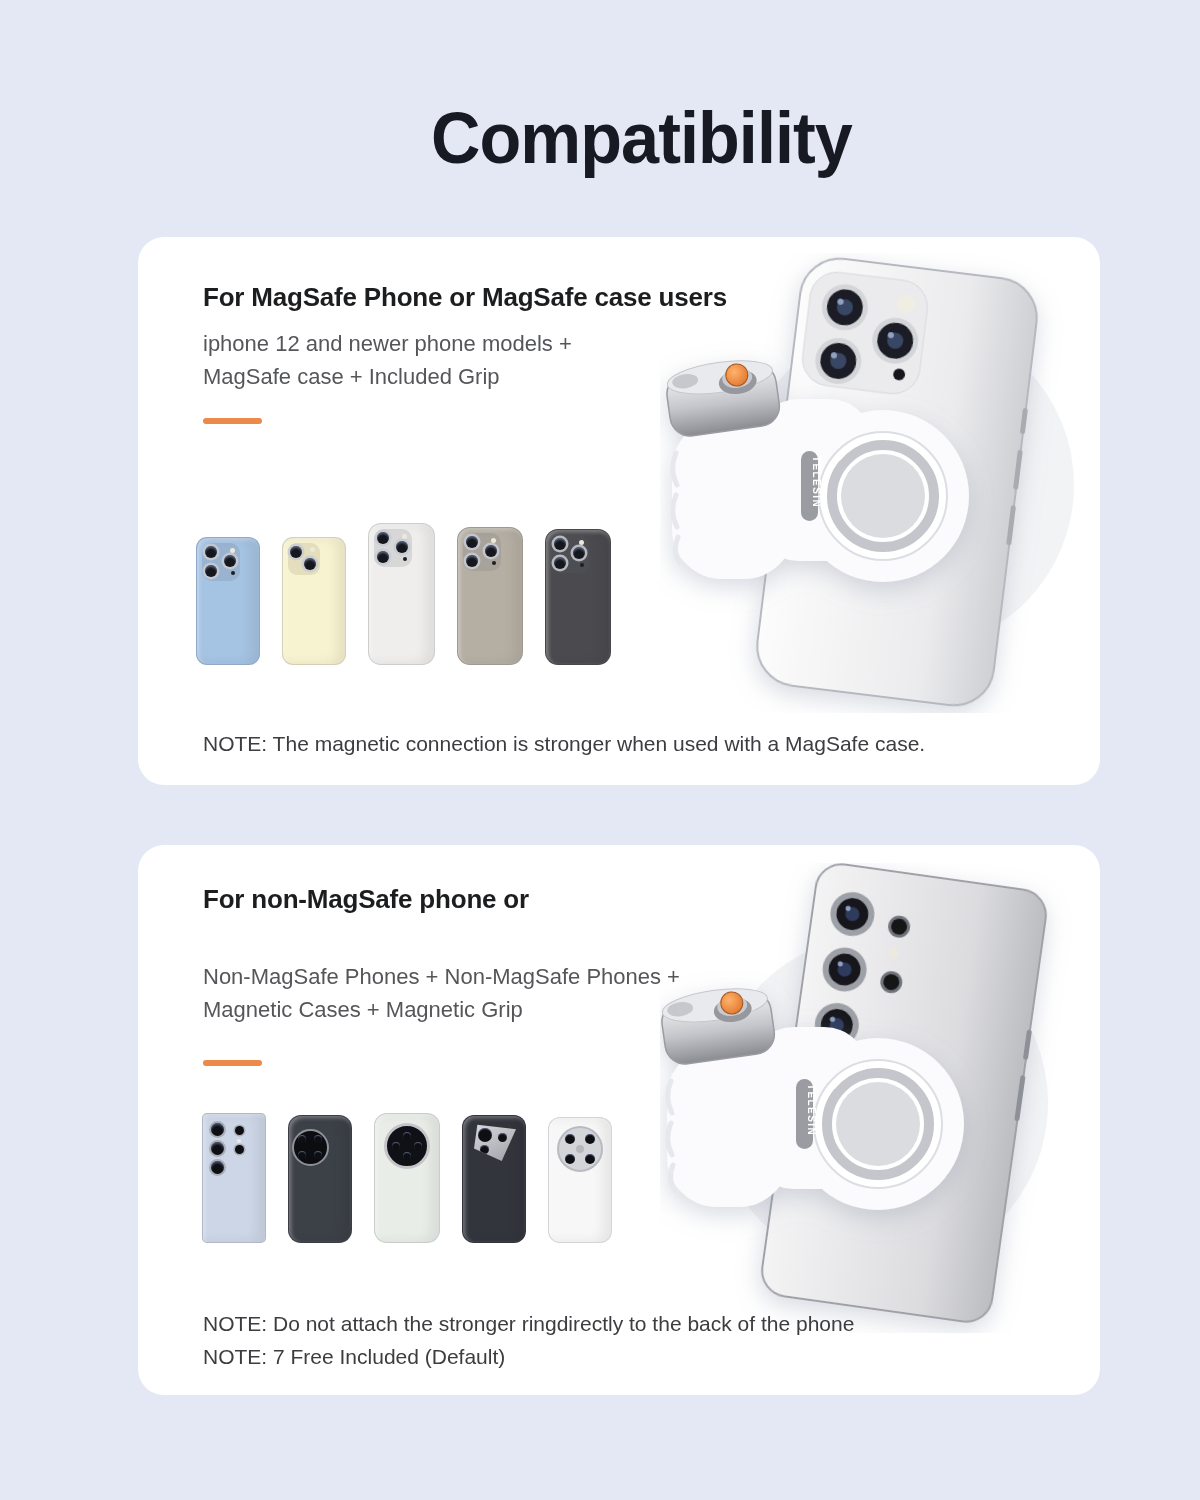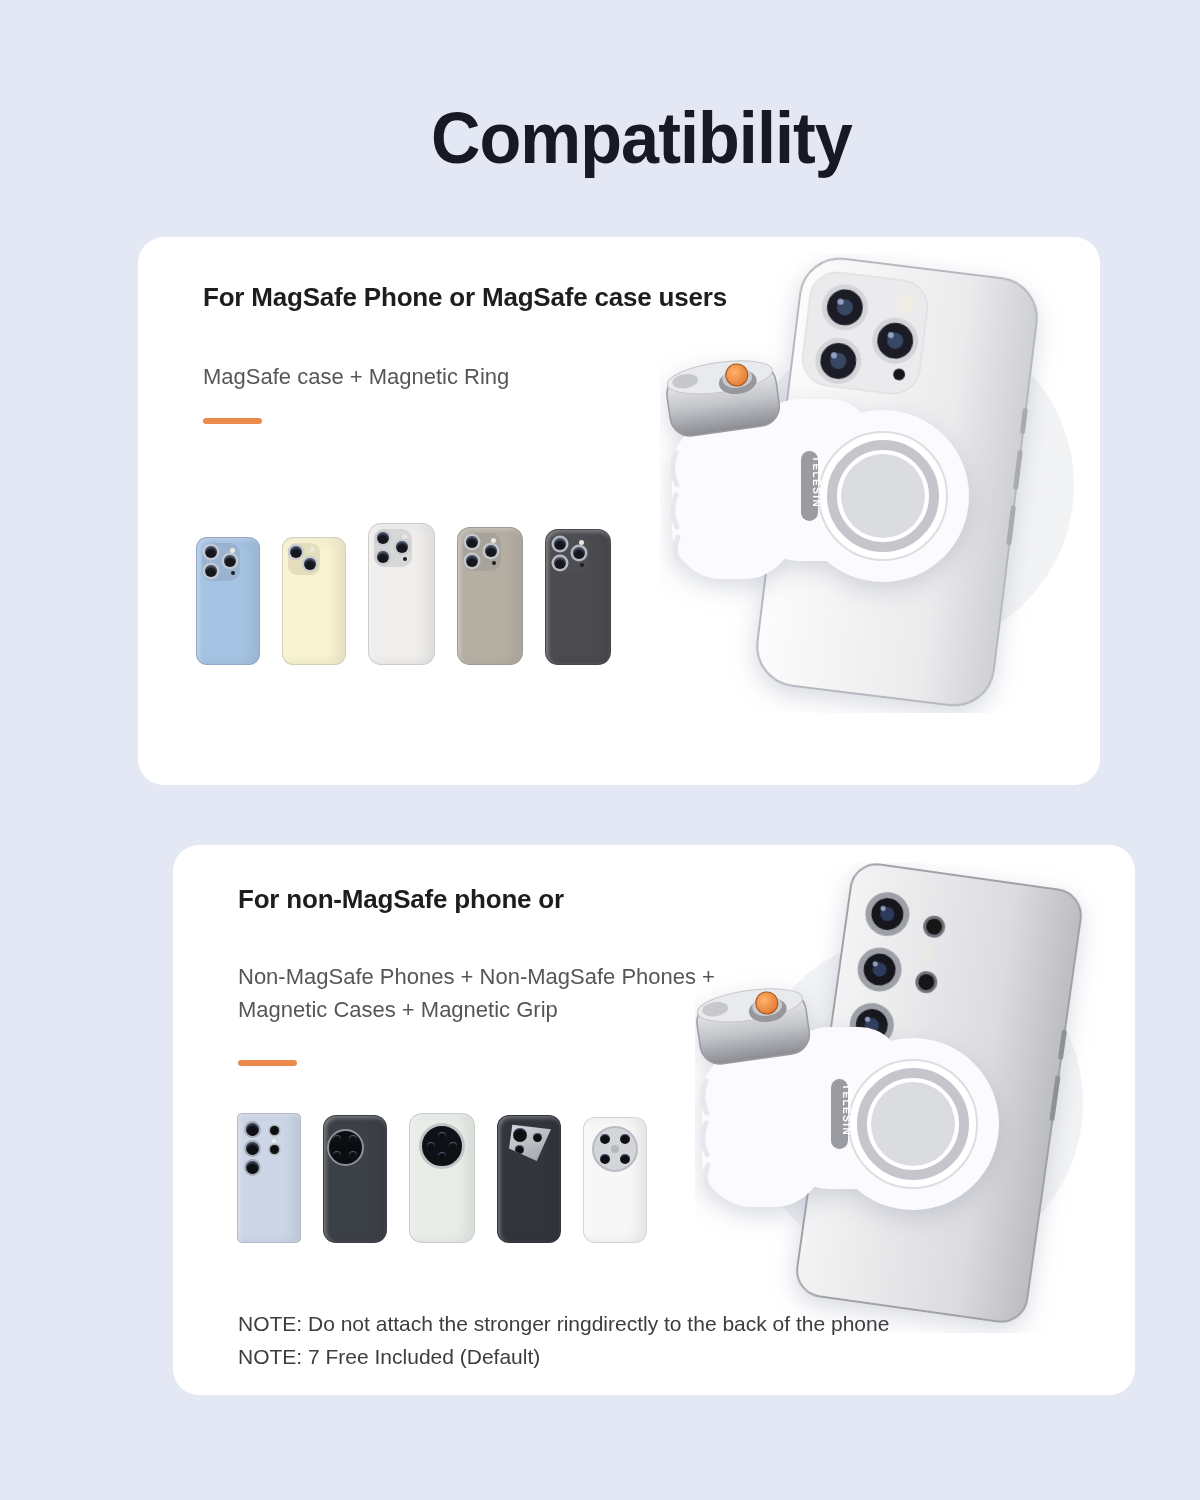--- a/index.html
+++ b/index.html
@@ -4,21 +4,21 @@
 <style>
   html,body{margin:0;padding:0;background:#c9cfdd;}
   .page{position:relative;width:1200px;height:1500px;overflow:hidden;
         background:var(--bg,#e4e8f4);
         font-family:"Liberation Sans",sans-serif;}
   .title{position:absolute;top:96px;left:0;width:1200px;text-align:center;
          font-size:72px;line-height:76px;font-weight:700;color:#171a23;margin:4px;padding-left:38px;}
   .title>span{display:inline-block;transform:scaleX(.95);letter-spacing:-1px;}
   .card{position:absolute;left:138px;width:962px;background:#fff;border-radius:26px;}
   .card1{top:237px;height:548px;}
-  .card2{top:845px;height:550px;margin-left:35px;}
+  .card2{top:845px;height:550px;}
   .card h2{position:absolute;left:65px;margin:0;font-size:26px;font-weight:700;
            color:#1c1d1f;line-height:37px;letter-spacing:-.2px;}
   .card1 h2{top:42px;}
   .card2 h2{top:36px;}
   .sub{position:absolute;left:65px;margin:0;font-size:22px;color:#55565a;line-height:33px;}
   .card1 .sub{top:90px;}
   .card2 .sub{top:115px;}
   .divider{position:absolute;left:65px;width:59px;height:6px;border-radius:3px;
            background:var(--accent,#ec8a4c);}
   .card1 .divider{top:181px;}
@@ -176,21 +176,21 @@
           </g>
           <g>
             <rect x="141" y="198" width="17" height="70" rx="8.5" fill="#9b9ca1"></rect>
             <text transform="translate(153 203) rotate(90)" font-size="10" font-weight="bold" letter-spacing="1.4" fill="#ffffff">TELESIN</text>
           </g>
         </g>
       </svg>
     </div>
 
     <h2>For MagSafe Phone or MagSafe case users</h2>
-    <p class="sub"><br><span>MagSafe case + Magnetic Ring</span></p>
+    <p class="sub"><span>iphone 12 and newer phone models +</span><br><span>MagSafe case + Included Grip</span></p>
     <div class="divider"></div>
 
     <div class="phone-row">
       <div class="phone iphone" style="--body: #a5c3e3;">
         <div class="cam three">
             <span class="lens l1"></span>
             <span class="lens l2"></span>
             <span class="lens l3"></span>
             <span class="dot flash"></span>
             <span class="dot lidar"></span>
@@ -225,20 +225,21 @@
         <div class="cam three">
             <span class="lens l1"></span>
             <span class="lens l2"></span>
             <span class="lens l3"></span>
             <span class="dot flash"></span>
             <span class="dot lidar"></span>
           </div>
       </div>
     </div>
 
+    <p class="note">NOTE: The magnetic connection is stronger when used with a MagSafe case.</p>
   </section>
 
   <section class="card card2">
 
     <div class="product">
       <svg viewBox="0 0 440 470">
         <defs>
           <linearGradient id="phB" x1="0" y1="0" x2="1" y2="0">
             <stop offset="0" stop-color="#f4f4f5"></stop>
               <stop offset=".7" stop-color="#dcdcdf"></stop>

